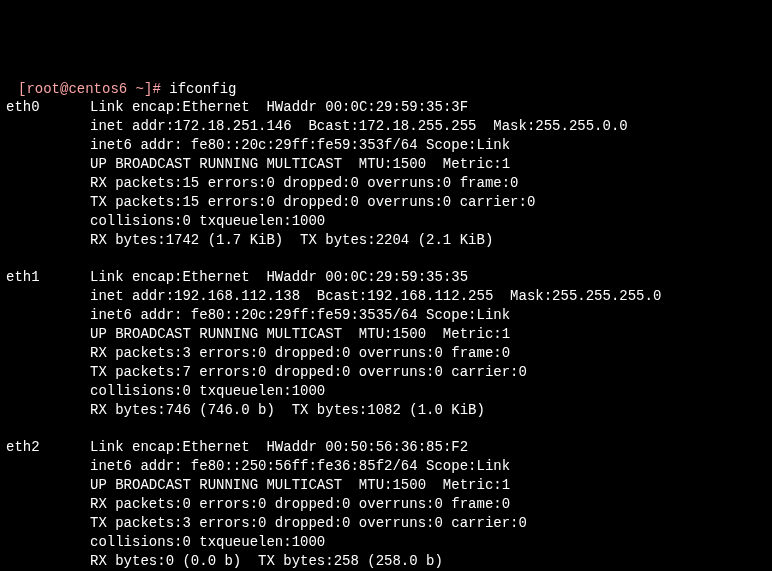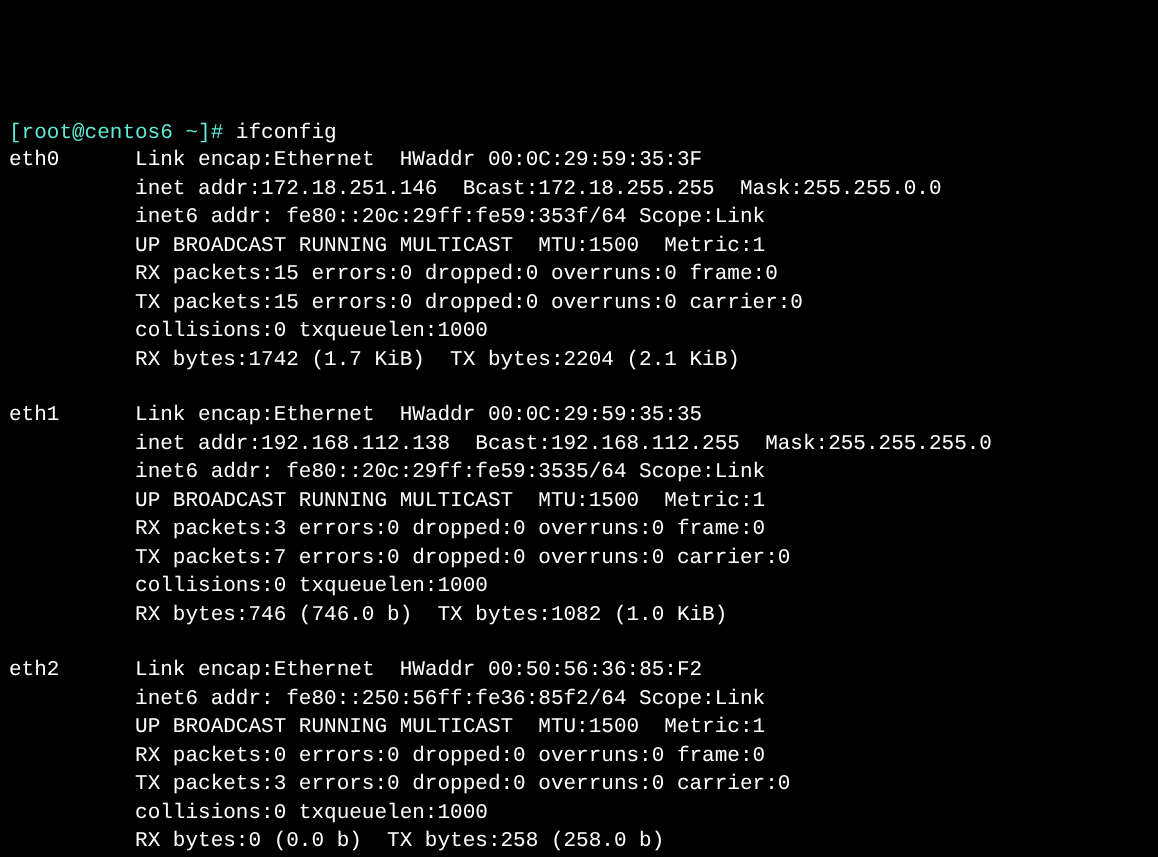--- a/index.html
+++ b/index.html
@@ -16,21 +16,22 @@
       padding: 4px 6px;
       width: 772px;
       height: 571px;
       overflow: hidden;
       white-space: pre;
     }
     .terminal-line {
       display: block;
     }
     .prompt-part {
-      color: #5eead4;
+      color: #fca5a5;
+      margin-left: 12px;
     }
     .blank-line {
       height: 1.35em;
     }
   </style>
 </head>
 <body>
 
 
 

